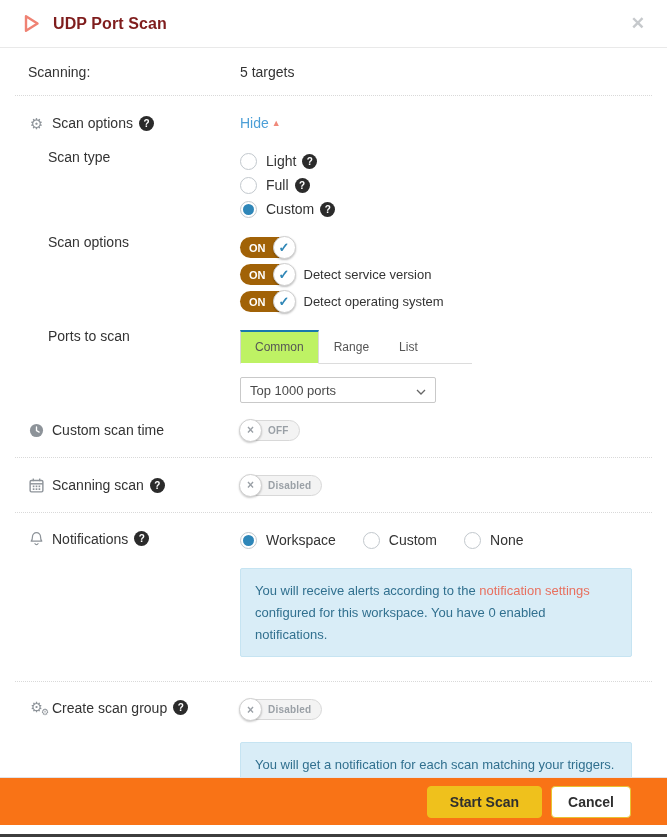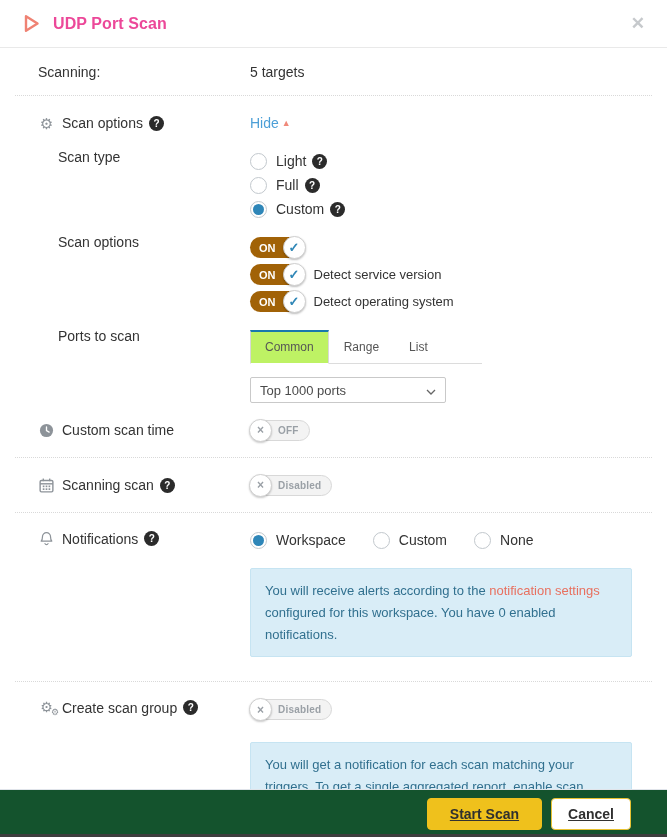--- a/index.html
+++ b/index.html
@@ -2,26 +2,26 @@
 <html><head>
 <meta charset="utf-8">
 <style>
   * { margin:0; padding:0; box-sizing:border-box; }
   html,body { width:667px; height:837px; background:#fff; font-family:"Liberation Sans", sans-serif; color:#333; }
   .app { position:relative; width:667px; height:837px; background:#fff; overflow:hidden; }
 
   
   .header { height:48px; display:flex; align-items:center; padding:0 22px; border-bottom:1px solid #e9e9e9; }
   .play-icon { display:inline-flex; margin-right:12px; }
-  .title { font-size:16px; font-weight:700; color:#ec4899; letter-spacing:.1px; }
+  .title { font-size:16px; font-weight:700; color:#7f1d1d; letter-spacing:.1px; }
   .close-btn { margin-left:auto; color:#c6c9cc; font-size:17px; font-weight:700; cursor:pointer; line-height:1; }
 
   
   .row { display:flex; }
-  .col-left { width:240px; flex-shrink:0; padding-left:28px; display:flex; align-items:center;margin-left:10px; }
+  .col-left { width:240px; flex-shrink:0; padding-left:28px; display:flex; align-items:center; }
   .col-left.indent { padding-left:48px; align-items:flex-start; }
   .col-right { flex:1; padding-right:35px; }
   .lbl { font-size:14px; color:#333; }
   .lbl-bold { font-size:14px; font-weight:400; color:#333; }
   .row-icon { width:17px; margin-right:7px; display:inline-flex; justify-content:center; color:#8d9399; font-size:15px; line-height:1; flex-shrink:0; }
   .help { display:inline-flex; align-items:center; justify-content:center; width:15px; height:15px; border-radius:50%; background:#2b2b2b; color:#fff; font-size:10px; font-weight:700; margin-left:6px; flex-shrink:0; cursor:pointer; }
   .dotted-sep { border-top:1px dotted #d9d9d9; margin:0 15px; }
 
   .sec-scanning { height:47px; align-items:center; }
 
@@ -63,21 +63,21 @@
   .info-link { color:#e8705f; cursor:pointer; }
   .info-ulink { color:#31708f; cursor:pointer; }
 
   
   .sec-group { padding-top:16px; }
   .gears-icon { position:relative; font-size:14px; }
   .gears-icon .gear-small { position:absolute; font-size:9px; right:-4px; bottom:-3px; }
   .group-info { margin-top:22px; }
 
   
-  .footer { position:absolute; left:0; right:0; bottom:0; height:48px; background:#14532d; border-top:1px solid #e0e4ea; display:flex; align-items:center; justify-content:flex-end; padding-right:36px;text-decoration:underline; }
+  .footer { position:absolute; left:0; right:0; bottom:12px; height:48px; background:#f97316; border-top:1px solid #e0e4ea; display:flex; align-items:center; justify-content:flex-end; padding-right:36px; }
   .btn-start { background:#efc11c; border:1px solid #efc11c; color:#2f2f2f; font-size:14px; font-weight:700; border-radius:4px; padding:7px 22px; cursor:pointer; font-family:inherit; }
   .btn-cancel { background:#fff; border:1px solid #e8c232; color:#2f2f2f; font-size:14px; font-weight:700; border-radius:4px; padding:7px 16px; margin-left:9px; cursor:pointer; font-family:inherit; }
   .bottom-strip { position:absolute; left:0; right:0; bottom:0; height:3px; background:#3d3d3d; }
 </style>
 </head>
 <body>
 
 <div class="app">
 
   <div class="header">

